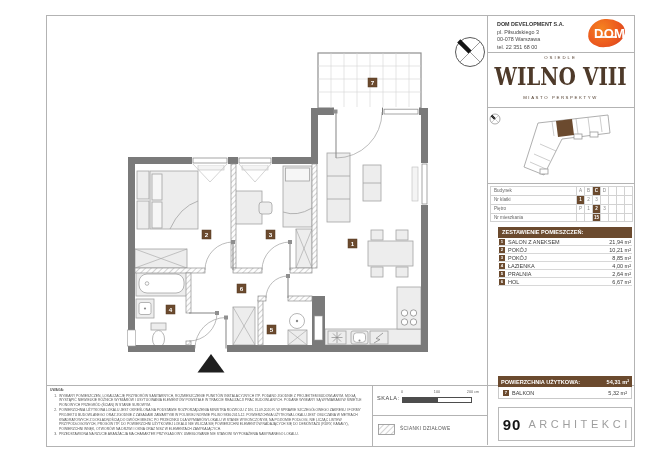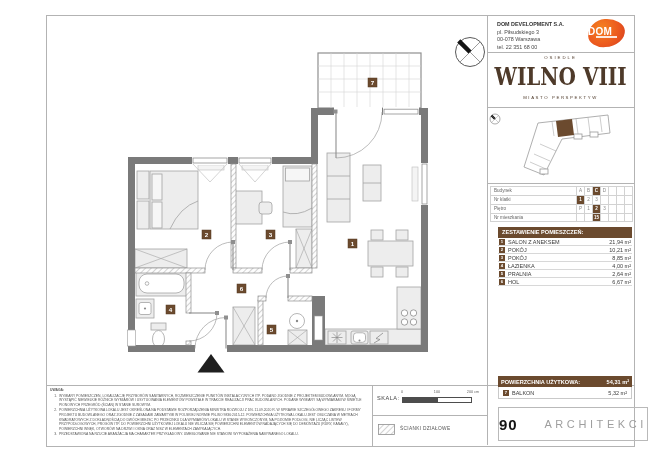--- a/index.html
+++ b/index.html
@@ -9,22 +9,22 @@
   .frame{left:46px;top:15px;width:587px;height:430px;border:1px solid #b3b3b3;}
   .vline{border-left:1px solid #b3b3b3;width:0;}
   .hline{border-top:1px solid #b3b3b3;height:0;}
   
   .addr{left:497px;top:21px;width:92px;font-size:5.4px;line-height:7.6px;color:#4a4a4a;}
   .addr .b{font-weight:bold;color:#333;}
   .domlogo{left:588px;top:19px;width:37px;height:28px;}
   .domblob{position:absolute;inset:0;border-radius:48% 52% 56% 44%/58% 46% 54% 42%;
            background:radial-gradient(circle at 38% 32%,#f58220 0%,#ec5a1e 55%,#d23b20 100%);
            transform:rotate(-4deg);}
-  .domtxt{position:absolute;left:0;top:7px;width:100%;text-align:left;color:#fff;
-          font-weight:bold;font-size:10px;letter-spacing:.2px;}
+  .domtxt{position:absolute;left:0;top:7px;width:100%;text-align:right;color:#fff;
+          font-weight:bold;font-size:13px;letter-spacing:.2px;}
   .domsub{position:absolute;left:8px;top:17px;width:21px;height:1.5px;background:rgba(255,255,255,.85);}
   .osiedle{left:487px;top:55px;width:147px;text-align:center;font-size:4.3px;letter-spacing:2px;color:#4e3a2a;}
   .wilno{left:487px;top:62px;width:147px;text-align:center;font-family:"DejaVu Serif",serif;
          font-weight:bold;font-size:20px;color:#4e3a2a;transform:scaleY(1.22);transform-origin:top;}
   .miasto{left:487px;top:95px;width:147px;text-align:center;font-size:4.3px;letter-spacing:1.6px;color:#4e3a2a;}
   
   .grid{left:490px;top:186px;width:143px;font-size:4.6px;color:#666;}
   .grow{display:flex;height:9px;box-sizing:border-box;}
   .glabel{flex:0 0 87px;box-sizing:border-box;border:1px solid #d2d2d2;border-bottom:none;
           padding-left:3px;line-height:8px;}
@@ -39,22 +39,22 @@
   .rrow{display:flex;align-items:center;height:8px;border-bottom:1px solid #d8d8d8;box-sizing:border-box;}
   .rbadge{width:6px;height:6px;background:#6b4a2e;color:#fff;font-size:4.2px;line-height:6px;
           text-align:center;font-weight:bold;margin:0 3px 0 1px;flex:0 0 6px;}
   .rname{font-size:5.5px;color:#3a3a3a;}
   .rarea{margin-left:auto;font-size:5.5px;color:#3a3a3a;padding-right:1px;}
   .powbar{left:498px;top:376px;width:134px;height:11px;background:#6b4a2e;color:#fff;font-size:5.6px;
           font-weight:bold;display:flex;justify-content:space-between;align-items:center;
           padding:0 3px;box-sizing:border-box;}
   .balkrow{left:498px;top:387px;width:134px;height:12px;border:1px solid #c9c9c9;border-top:none;
            display:flex;align-items:center;padding:0 3px;box-sizing:border-box;}
-  .logo90{left:498px;top:407px;width:150px;height:34px;border:1px solid #b9b9b9;display:flex;
-          align-items:center;justify-content:space-between;gap:7px;box-sizing:border-box;}
+  .logo90{left:498px;top:407px;width:134px;height:34px;border:1px solid #b9b9b9;display:flex;
+          align-items:center;justify-content:flex-end;gap:7px;box-sizing:border-box;}
   .n90{font-size:15px;font-weight:bold;color:#141414;letter-spacing:1px;}
   .a90{font-size:11px;letter-spacing:3.6px;color:#9e9e9e;}
   
   .notes{left:50px;top:388px;width:318px;font-size:3.4px;line-height:4.6px;color:#555;}
   .notes .h{font-weight:bold;margin-bottom:1px;}
   .nitem{display:flex;margin-bottom:1px;}
   .nnum{flex:0 0 7px;text-align:right;padding-right:2px;}
   
   .skala{left:377px;top:395px;font-size:5.6px;color:#444;letter-spacing:.5px;}
   .tick{font-size:3.8px;color:#666;text-align:center;}

